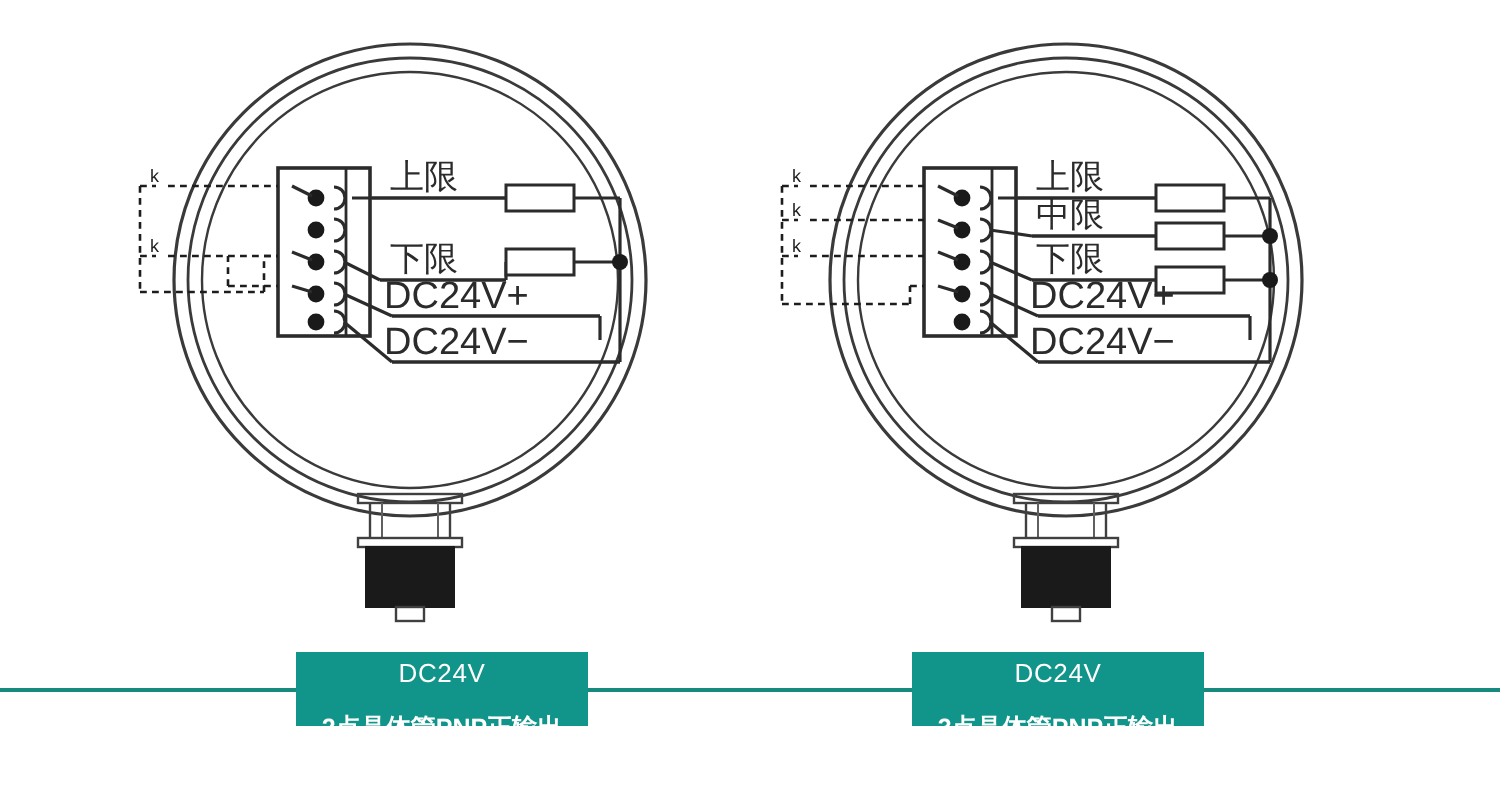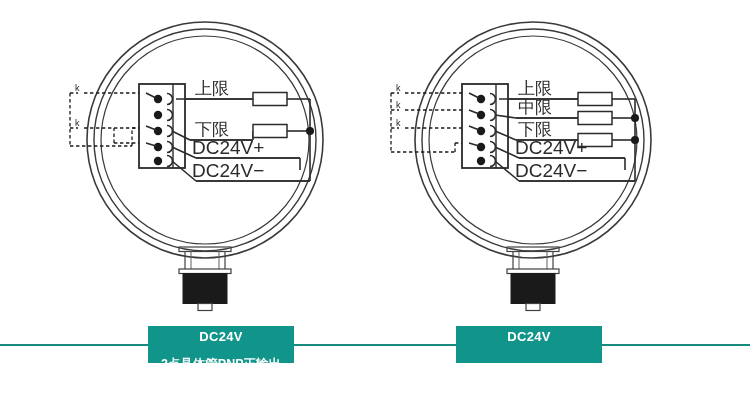--- a/index.html
+++ b/index.html
@@ -43,21 +43,21 @@
     text-align: center;
     padding-top: 4px;
     line-height: 1.12;
     letter-spacing: 0px;
   }
   .caption-left  { left: 148px; top: 326px; width: 146px; height: 37px; }
   .caption-right { left: 456px; top: 326px; width: 146px; height: 37px; }
   .caption .cap-title {
     display: block;
     font-size: 13px;
-    font-weight: bold;
+    font-weight: normal;
     letter-spacing: 0.3px;
   }
   .caption .cap-sub {
     display: block;
     font-size: 12.5px;
     font-weight: bold;
     margin-top: 12px;
   }
   text.cn {
     font-family: "DejaVu Sans", "Liberation Sans", sans-serif;
@@ -287,15 +287,16 @@
 
   <div class="divider-line"></div>
 
   <div class="caption caption-left">
     <span class="cap-title">DC24V</span>
     <span class="cap-sub">2点晶体管PNP正输出</span>
   </div>
 
   <div class="caption caption-right">
     <span class="cap-title">DC24V</span>
+    <span class="cap-sub">3点晶体管PNP正输出</span>
   </div>
 
 </div>
 
 </body></html>

